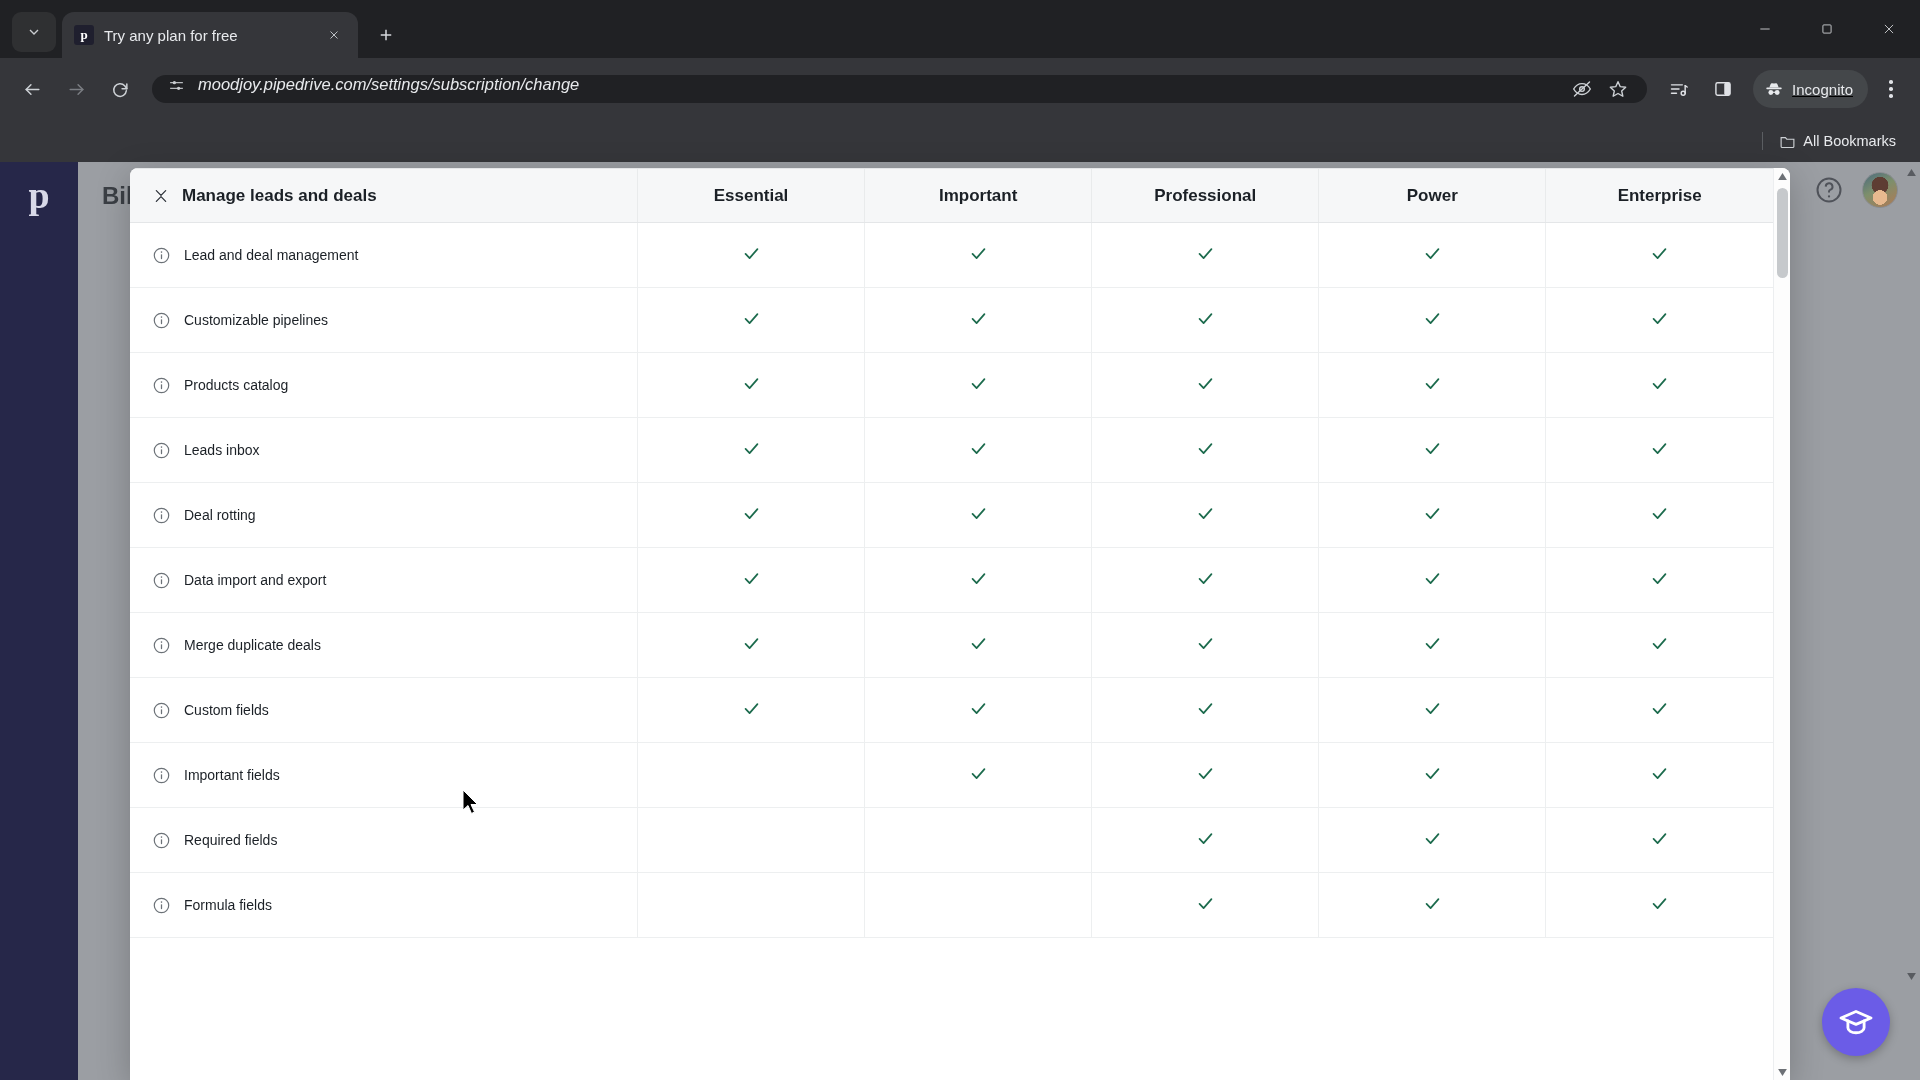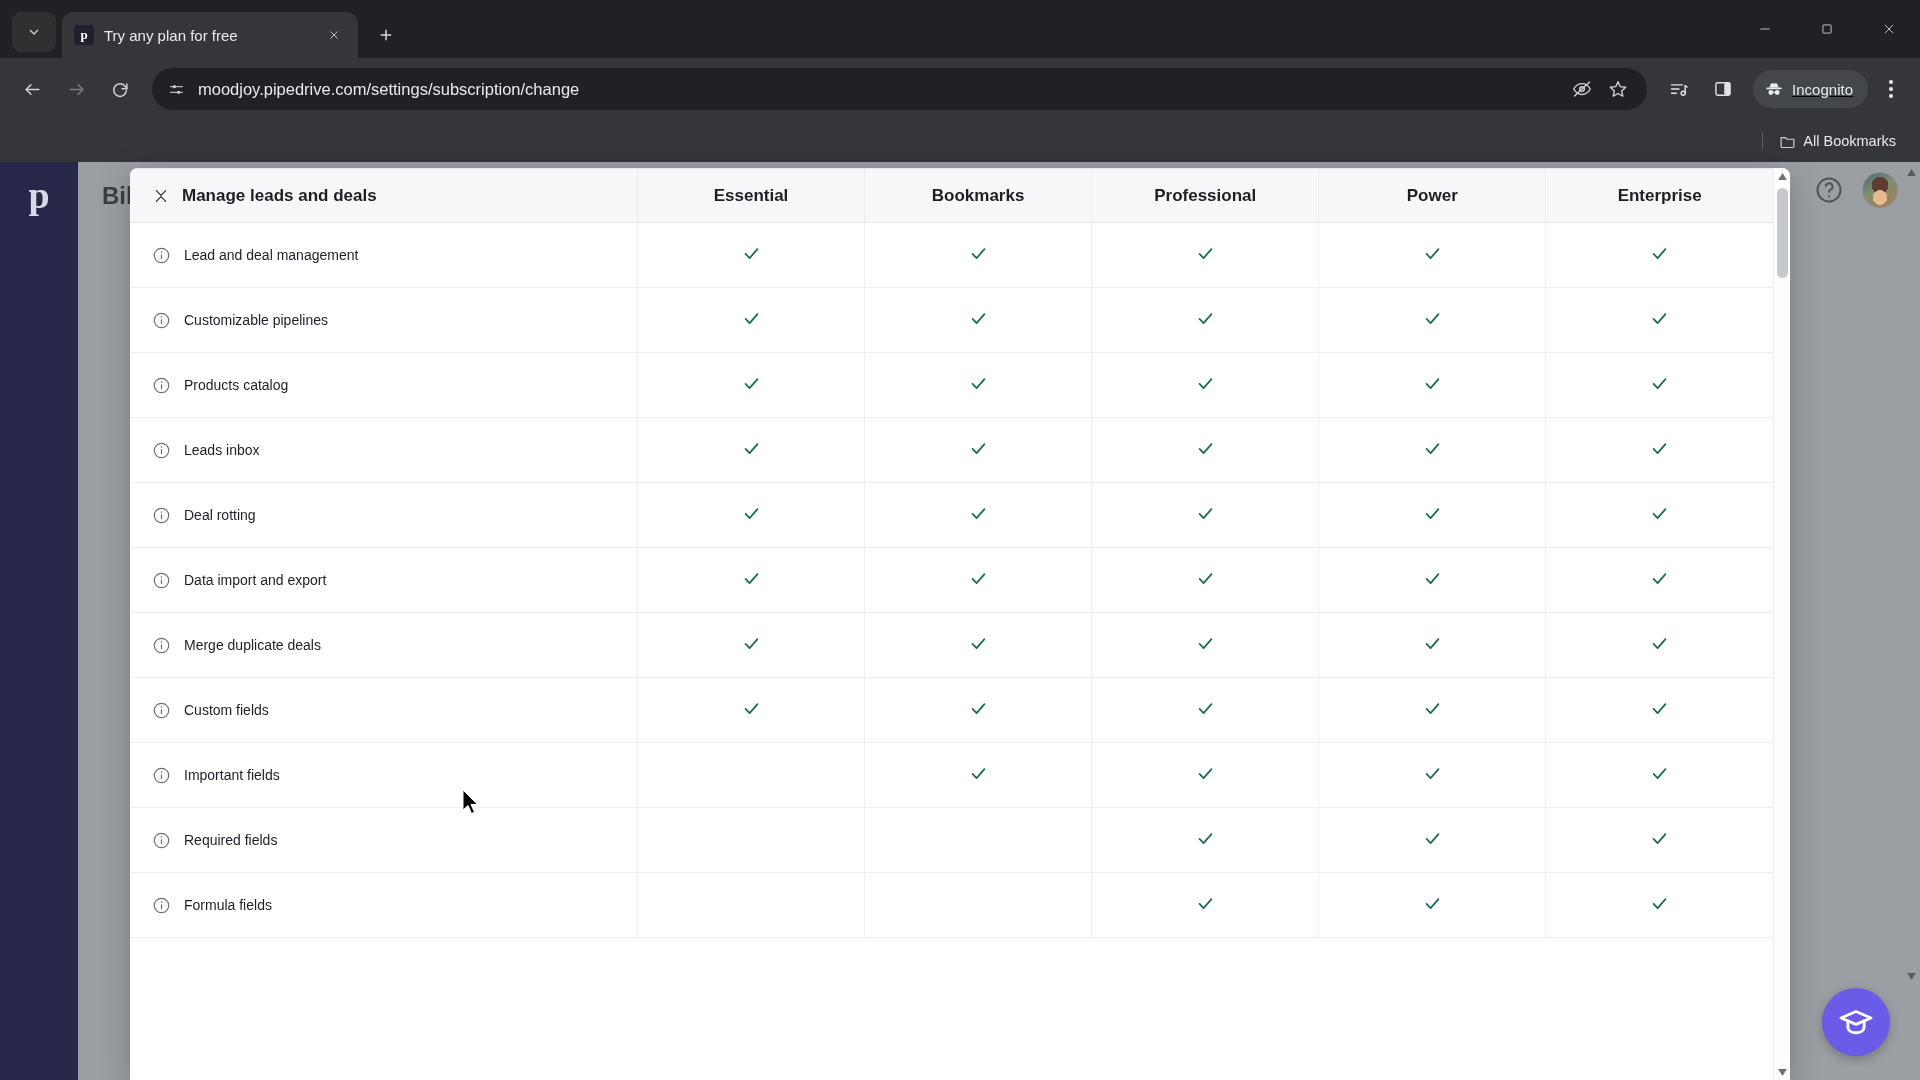--- a/index.html
+++ b/index.html
@@ -66,23 +66,23 @@
     display: flex; align-items: center; padding: 0 12px; gap: 4px;
   }
   .navbtn {
     width: 40px; height: 40px; border-radius: 50%;
     display: flex; align-items: center; justify-content: center; cursor: pointer; flex: 0 0 auto;
   }
   .navbtn svg { width: 19px; height: 19px; fill: none; stroke: #cdd1d5; stroke-width: 1.9; stroke-linecap: round; stroke-linejoin: round; }
   .navbtn.disabled svg { stroke: #7a7d82; }
 
   .omnibox {
-    flex: 1; height: 42px; background: #202124; border-radius: 22px;
-    display: flex; align-items: center; padding: 0 14px; gap: 12px;
-    margin: 0 8px; min-width: 0;
+    flex: 1; height: 28px; background: #202124; border-radius: 22px;
+    display: flex; padding: 0 14px; gap: 12px;
+    margin: 0 8px; min-width: 0; font-style: italic;
   }
   .omni-lead { width: 20px; height: 20px; flex: 0 0 auto; display: flex; align-items: center; justify-content: center; cursor: pointer; }
   .omni-lead svg { width: 17px; height: 17px; stroke: #c9ccd0; fill: none; stroke-width: 1.6; }
   .omni-url { flex: 1; color: #e8eaed; font-size: 16.5px; white-space: nowrap; overflow: hidden; text-overflow: ellipsis; }
   .omni-right { display: flex; align-items: center; gap: 6px; flex: 0 0 auto; }
   .omni-ic { width: 30px; height: 30px; display: flex; align-items: center; justify-content: center; cursor: pointer; }
   .omni-ic svg { width: 20px; height: 20px; fill: none; stroke: #cdd1d5; stroke-width: 1.7; stroke-linecap: round; stroke-linejoin: round; }
 
   .tb-ic { width: 40px; height: 40px; border-radius: 50%; display: flex; align-items: center; justify-content: center; cursor: pointer; flex: 0 0 auto; }
   .tb-ic svg { width: 20px; height: 20px; fill: none; stroke: #e0e2e6; stroke-width: 1.7; stroke-linecap: round; stroke-linejoin: round; }
@@ -437,21 +437,21 @@
                   <span class="collapse-ic">
                     <svg viewBox="0 0 24 24">
                         <polyline points="5,4 12,11 19,4"></polyline>
                         <polyline points="5,20 12,13 19,20"></polyline>
                       </svg>
                   </span>
                   <span>Manage leads and deals</span>
                 </div>
               </th>
               <th>Essential</th>
-              <th>Bookmarks</th>
+              <th>Important</th>
               <th>Professional</th>
               <th>Power</th>
               <th>Enterprise</th>
             </tr>
           </thead>
           <tbody id="tbody">
               <tr>
                 <td class="feat-cell">
                   <div class="feat-cell-inner">
                     <span class="info-ic">

